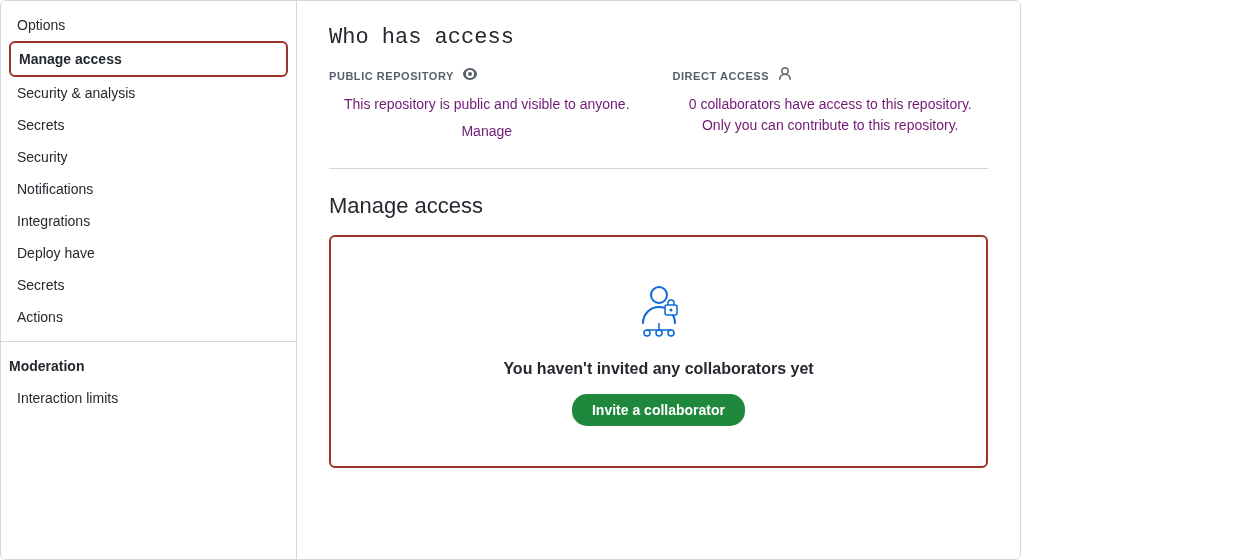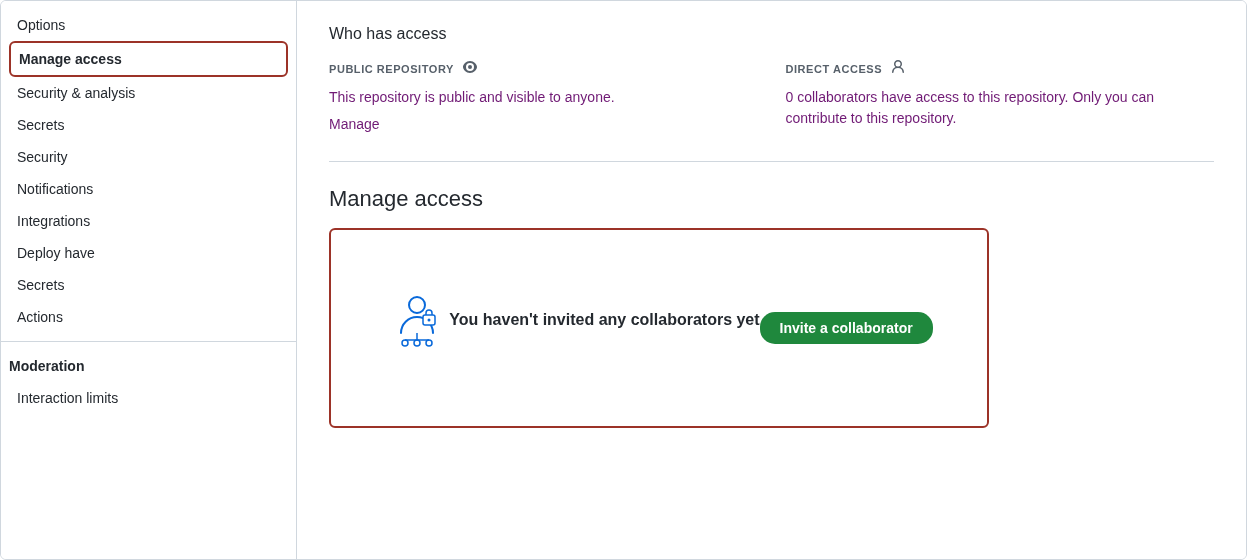--- a/index.html
+++ b/index.html
@@ -4,21 +4,21 @@
   <style>
     * { box-sizing: border-box; margin: 0; padding: 0; }
     body {
       font-family: -apple-system, BlinkMacSystemFont, "Segoe UI", Helvetica, Arial, sans-serif;
       font-size: 14px;
       color: #24292f;
       background: #fff;
     }
     .layout {
       display: flex;
-      width: 1247px;
+      width: 1021px;
       min-height: 560px;
       border: 1px solid #d0d7de;
       border-radius: 6px;
       overflow: hidden;
     }
     .sidebar {
       width: 296px;
       min-width: 296px;
       border-right: 1px solid #d0d7de;
       padding: 8px 0;
@@ -46,31 +46,33 @@
       background: #d0d7de;
       margin: 8px 0;
     }
     .main {
       flex: 1;
       padding: 24px 32px;
       background: #fff;
       overflow-y: auto;
     }
     .section-title {
-      font-size: 16px;
+      font-size: 22px;
       font-weight: 400;
       color: #24292f;
       margin-bottom: 16px;
+      font-family: Liberation Mono, monospace;
     }
     .who-has-access-row {
       display: flex;
       gap: 28px;
       padding-bottom: 24px;
       border-bottom: 1px solid #d0d7de;
       margin-bottom: 24px;
+      text-align: center;
     }
     .access-card {
       flex: 1;
     }
     .access-card-header {
       display: flex;
       align-items: center;
       gap: 8px;
       margin-bottom: 8px;
     }
@@ -100,21 +102,21 @@
       font-size: 22px;
       font-weight: 400;
       color: #24292f;
       margin-bottom: 16px;
     }
     .collaborators-empty-box {
       border: 2px solid #9c3328;
       border-radius: 6px;
       padding: 40px 24px;
       display: flex;
-      flex-direction: row;
+      flex-direction: column;
       align-items: center;
       justify-content: center;
       min-height: 200px;
       max-width: 660px;
     }
     .collab-icon-wrapper {
       margin-bottom: 16px;
     }
     .collab-empty-text {
       font-size: 16px;

